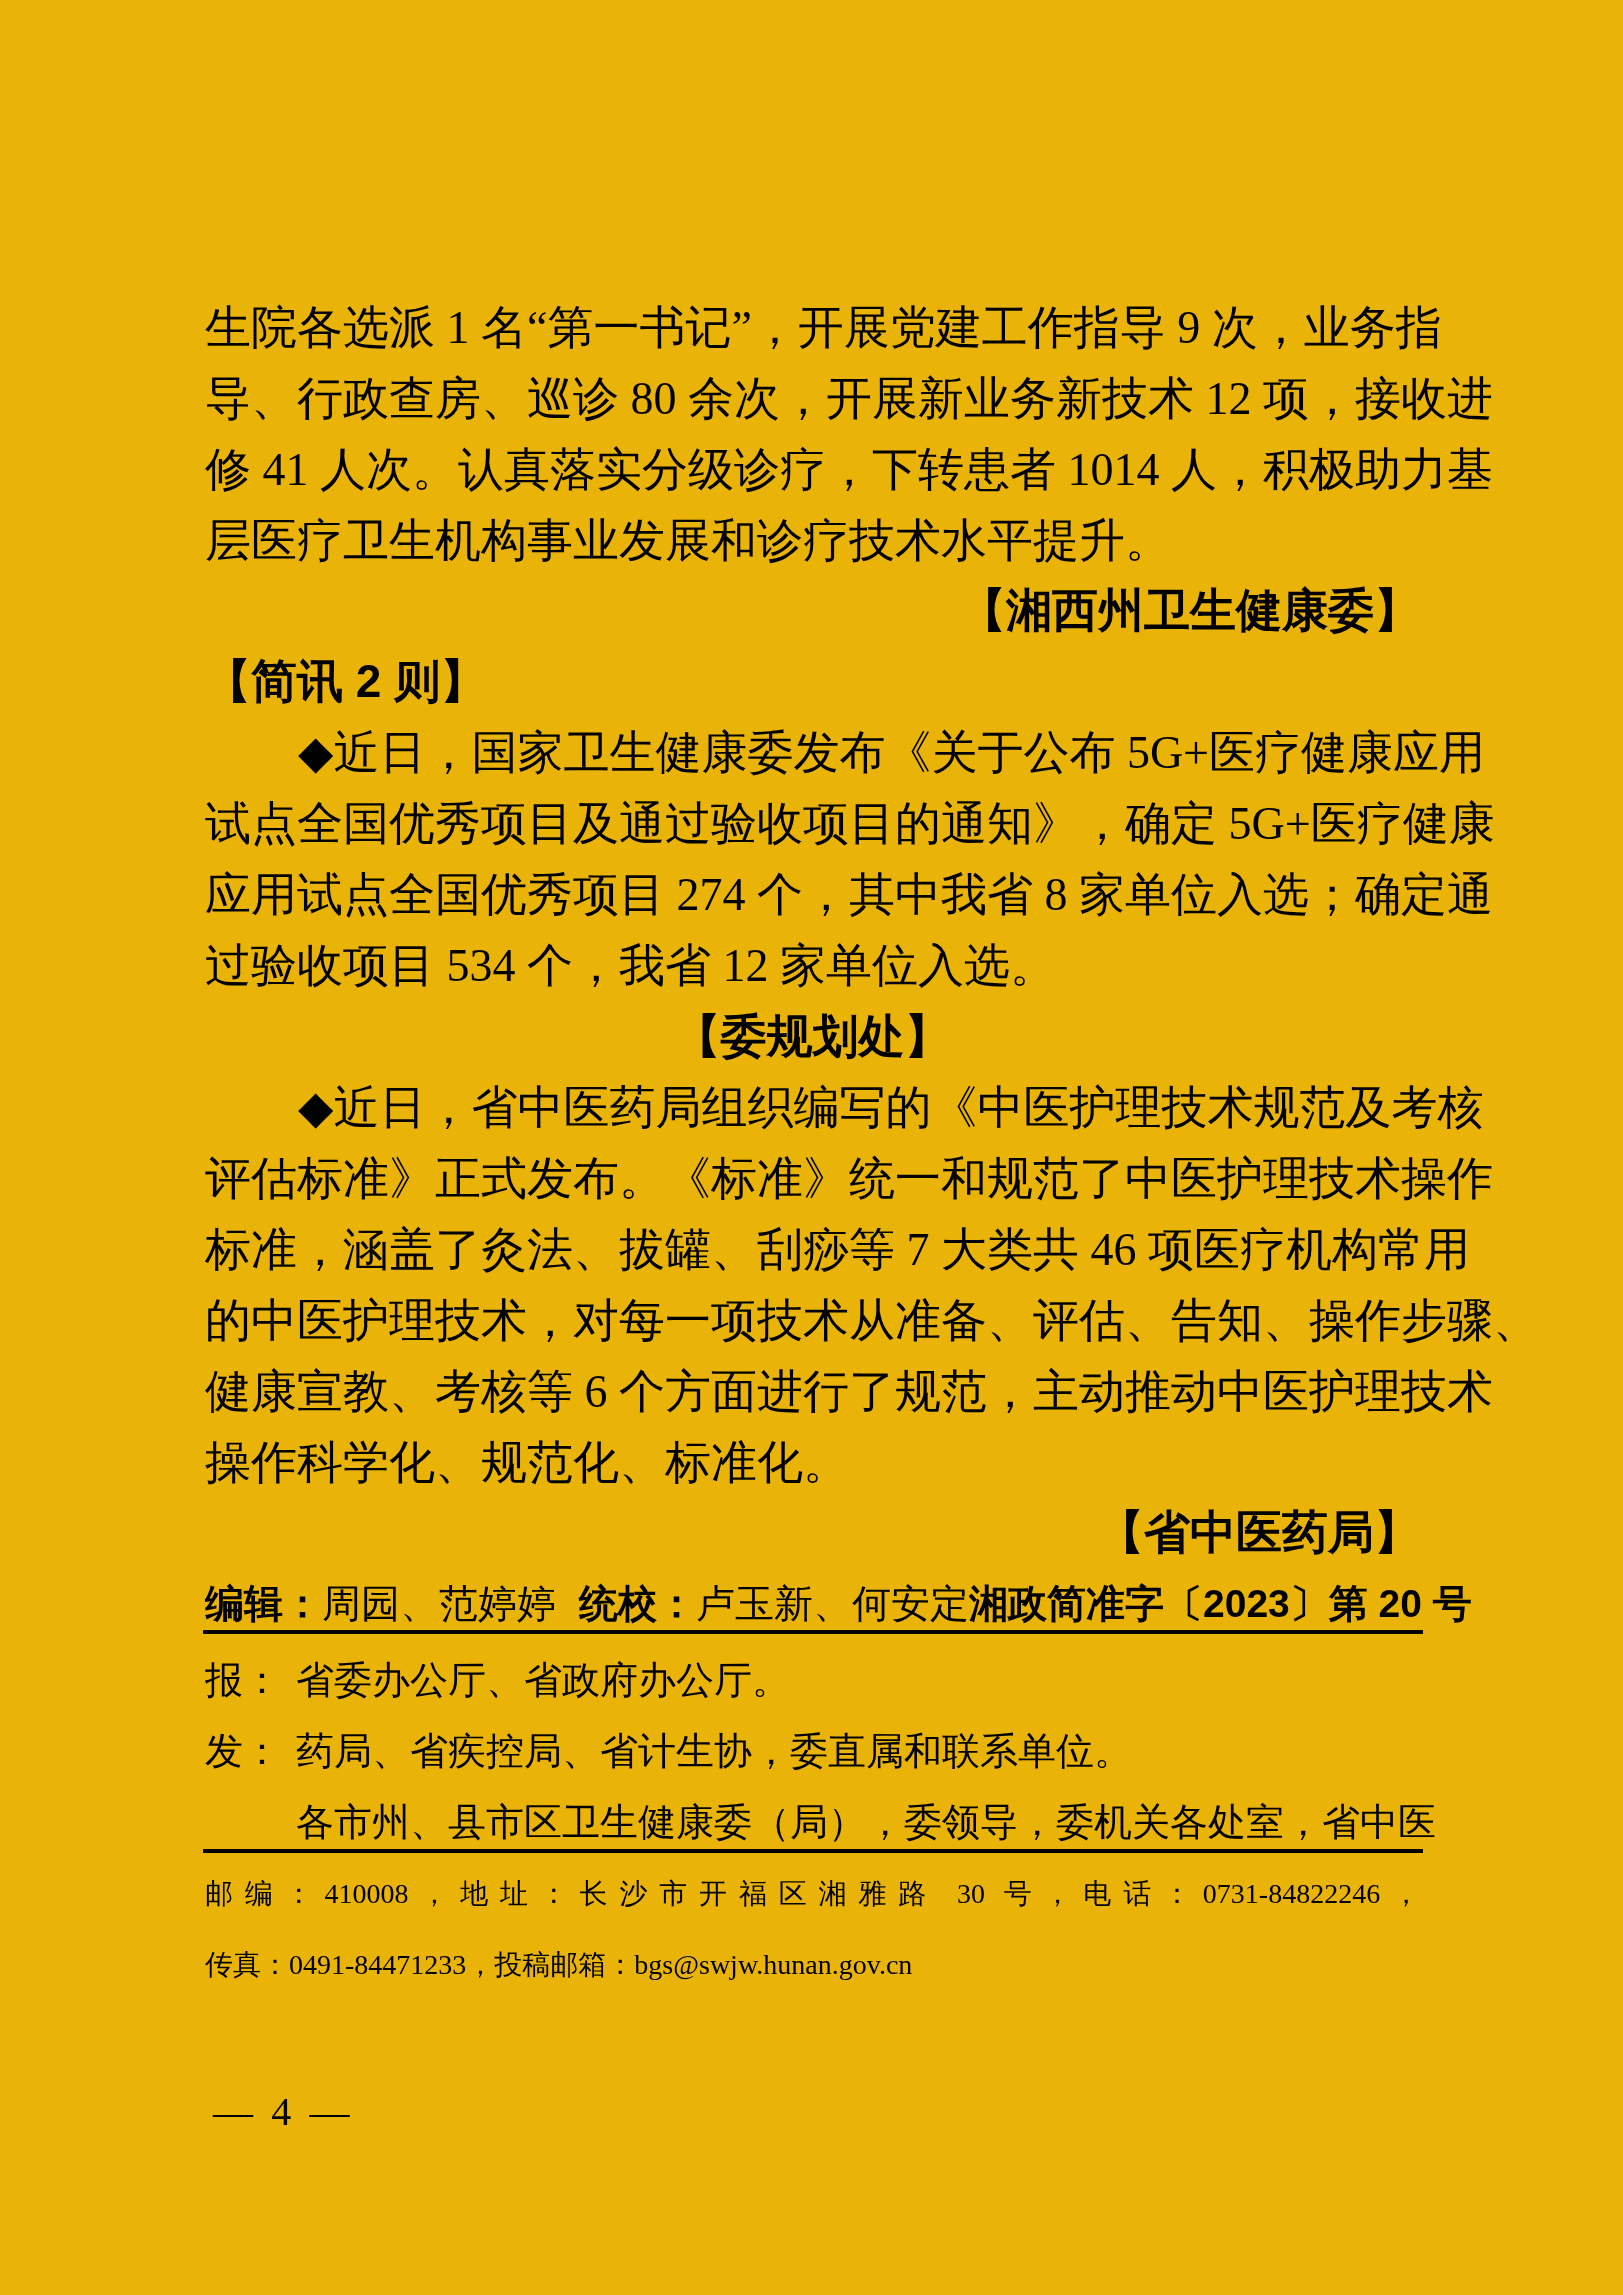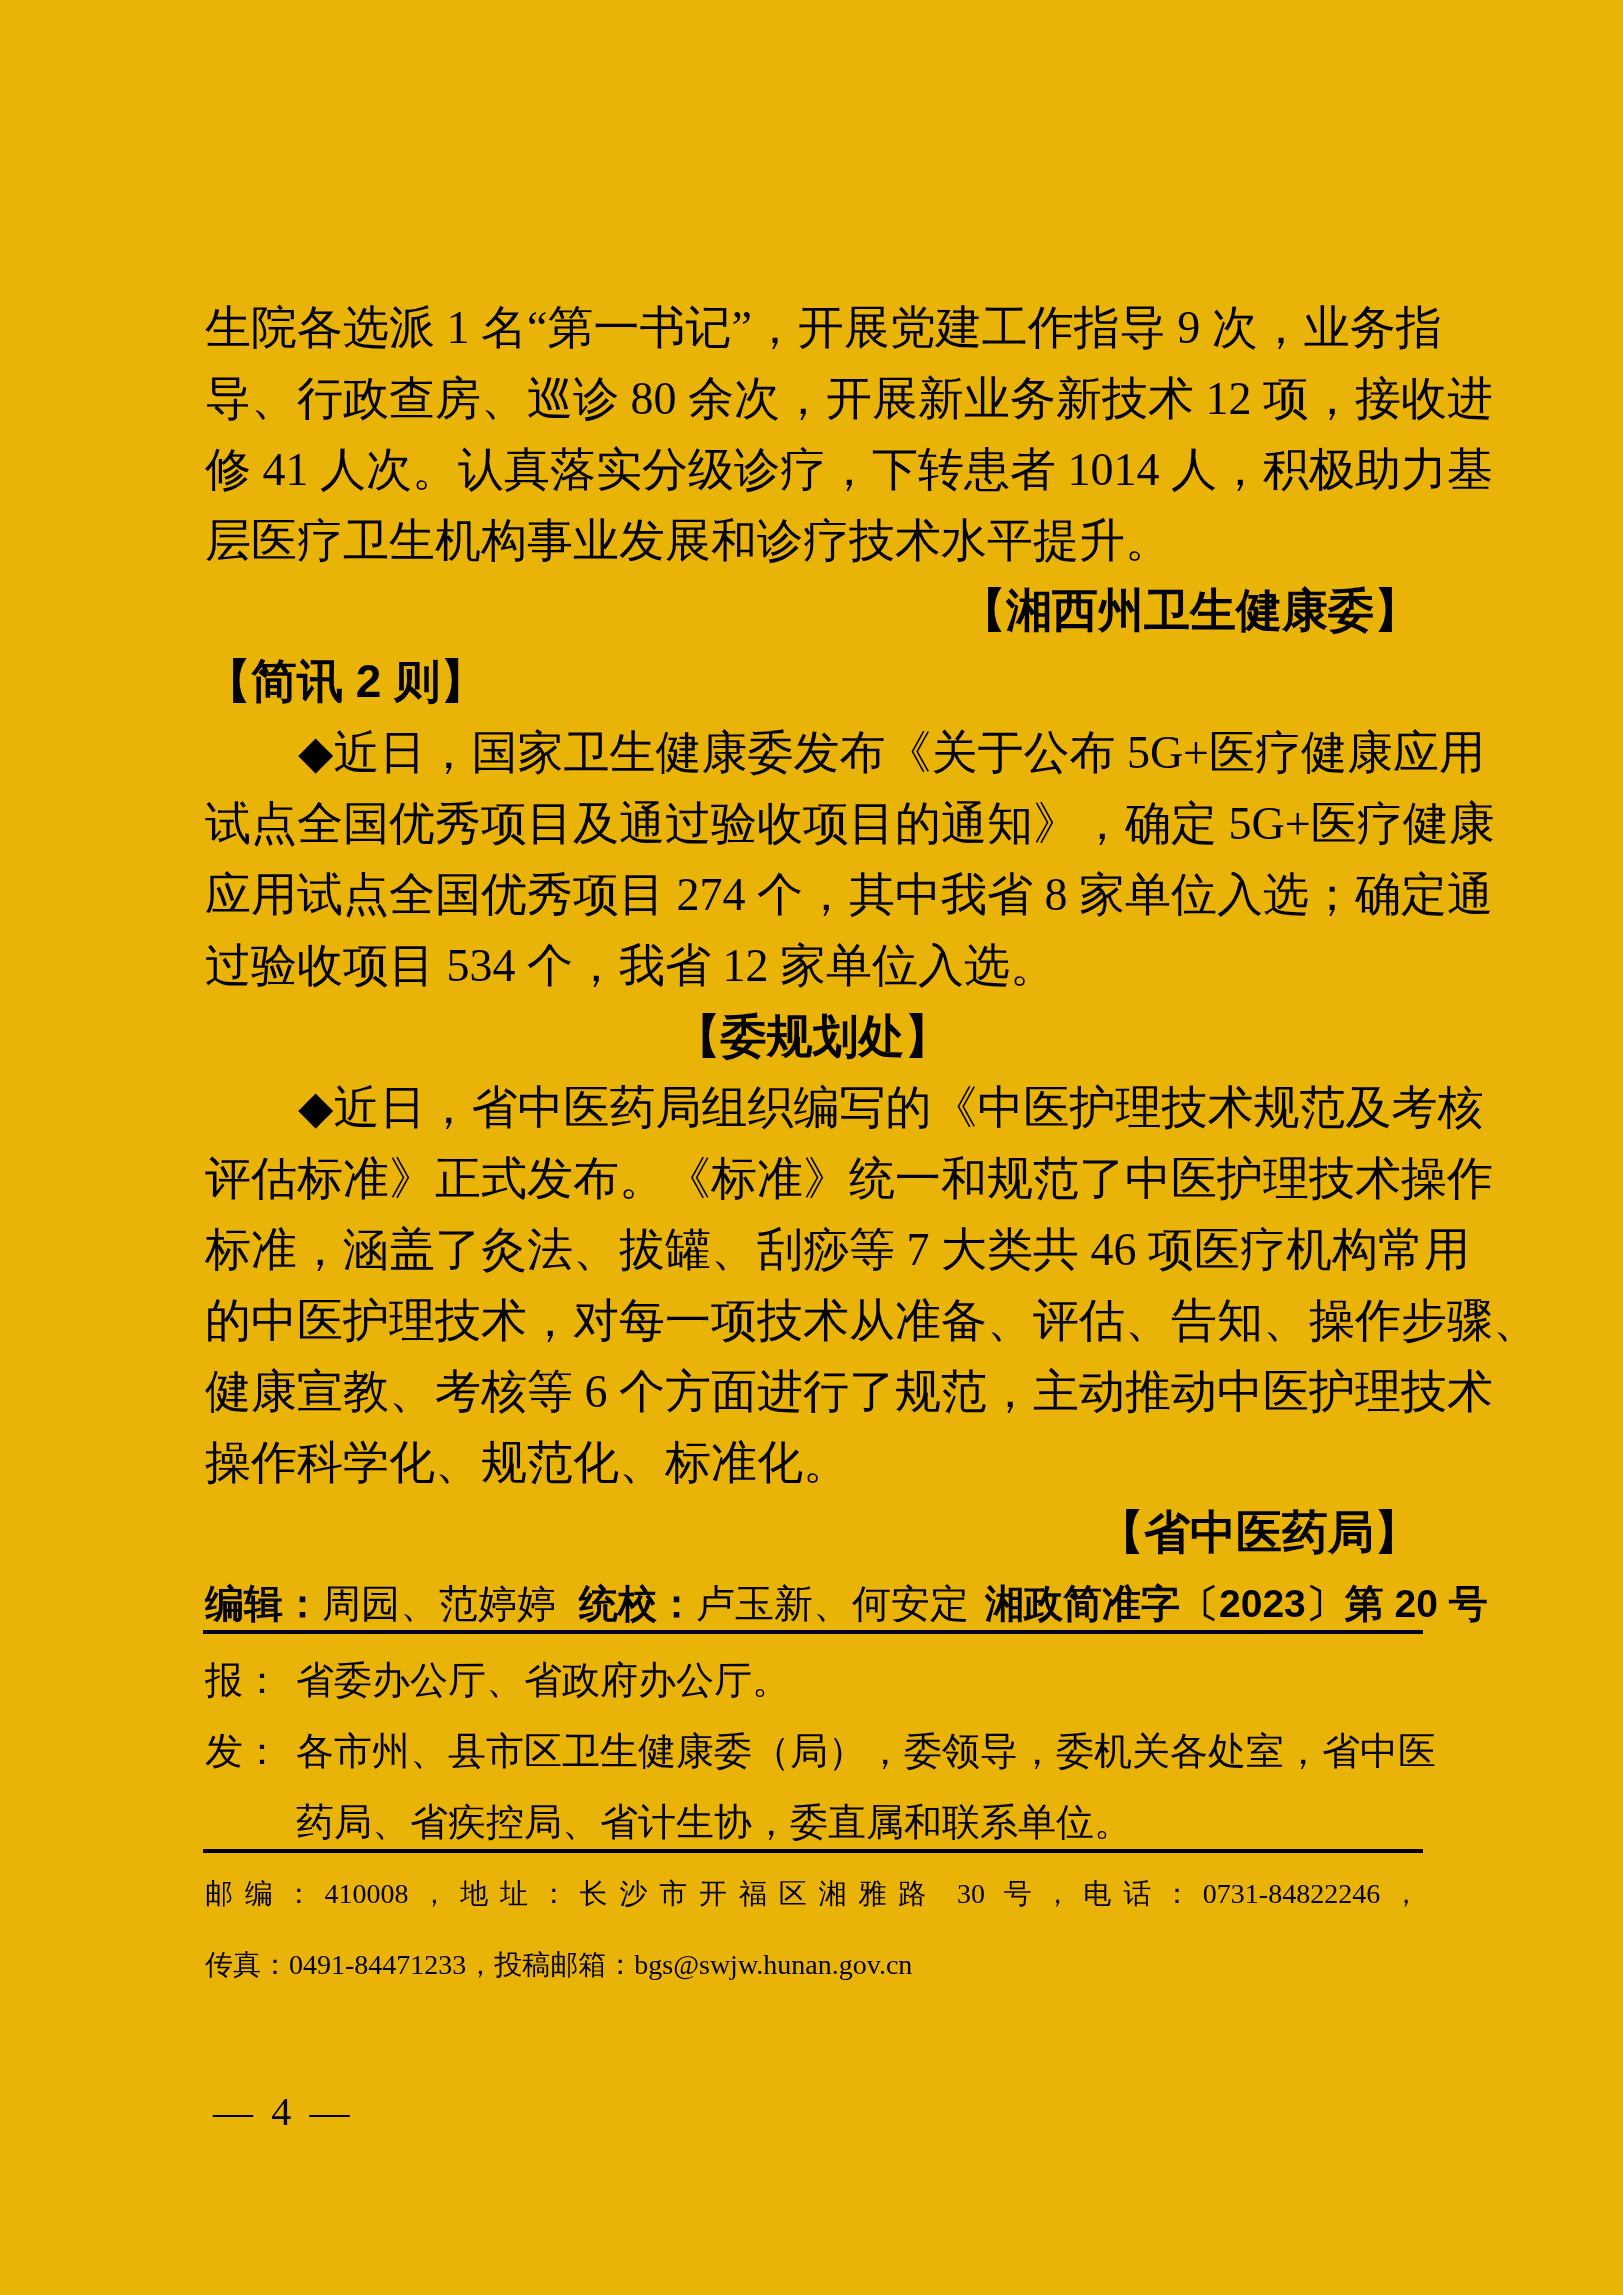--- a/index.html
+++ b/index.html
@@ -75,41 +75,41 @@
     <div class="ln ind">◆近日，省中医药局组织编写的《中医护理技术规范及考核</div>
     <div class="ln">评估标准》正式发布。《标准》统一和规范了中医护理技术操作</div>
     <div class="ln">标准，涵盖了灸法、拔罐、刮痧等 7 大类共 46 项医疗机构常用</div>
     <div class="ln">的中医护理技术，对每一项技术从准备、评估、告知、操作步骤、</div>
     <div class="ln">健康宣教、考核等 6 个方面进行了规范，主动推动中医护理技术</div>
     <div class="ln end">操作科学化、规范化、标准化。</div>
   </div>
 
   <div class="abs attr-line" style="top:1497px;">【省中医药局】</div>
 
-  <div class="abs editor-row" style="top:1568px;gap:16px;">
+  <div class="abs editor-row" style="top:1568px;">
     <div>
       <span class="hei">编辑：</span><span>周园、范婷婷</span><span class="hei gap">统校：</span><span>卢玉新、何安定</span>
     </div>
     <div class="hei">湘政简准字〔2023〕第 20 号</div>
   </div>
 
   <div class="divider" style="top:1630px;"></div>
 
   <div class="abs frow" style="top:1645px;">
     <div class="flabel">报：</div>
     <div class="fcontent">
       <div class="fline">省委办公厅、省政府办公厅。</div>
     </div>
   </div>
 
   <div class="abs frow" style="top:1716px;">
     <div class="flabel">发：</div>
     <div class="fcontent">
+      <div class="fline">药局、省疾控局、省计生协，委直属和联系单位。</div>
       <div class="fline fill">各市州、县市区卫生健康委（局），委领导，委机关各处室，省中医</div>
-      <div class="fline">药局、省疾控局、省计生协，委直属和联系单位。</div>
     </div>
   </div>
 
   <div class="divider" style="top:1849px;"></div>
 
   <div class="abs contact-line fill" style="top:1858px;">邮编：410008，地址：长沙市开福区湘雅路 30 号，电话：0731-84822246，</div>
   <div class="abs contact-line" style="top:1929px;">传真：0491-84471233，投稿邮箱：bgs@swjw.hunan.gov.cn</div>
 
   <div class="page-num">— 4 —</div>
 

